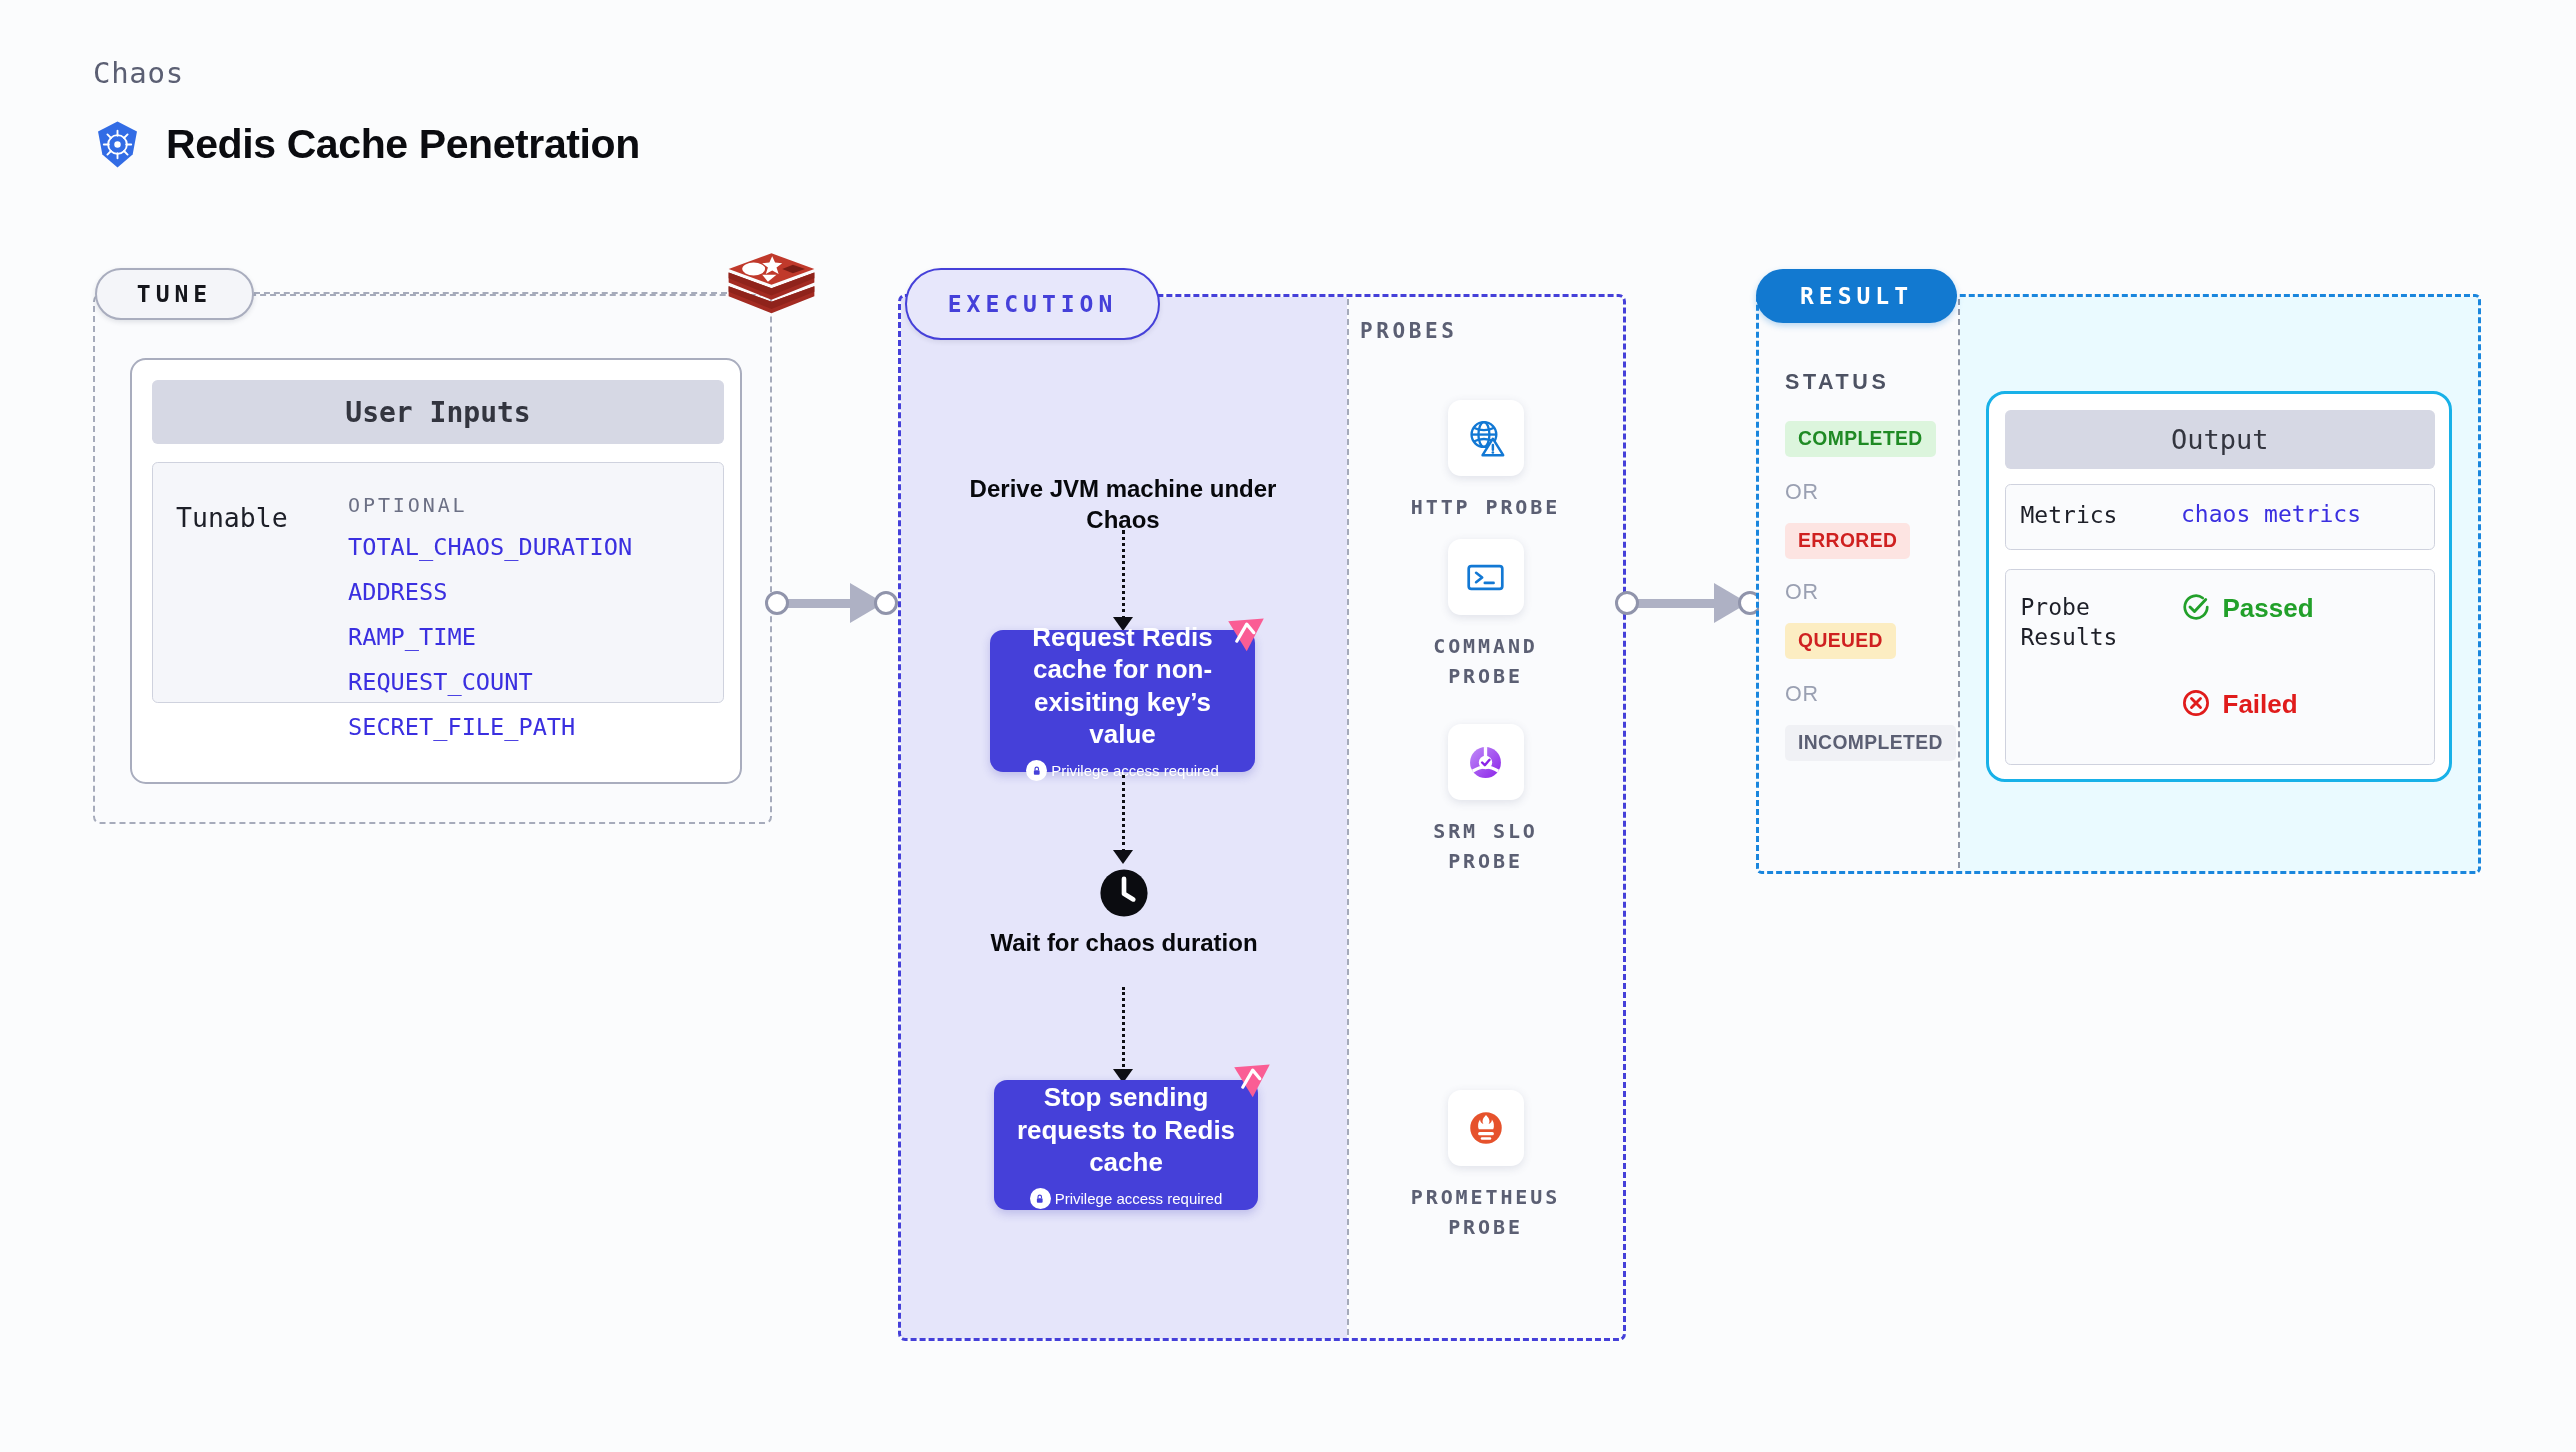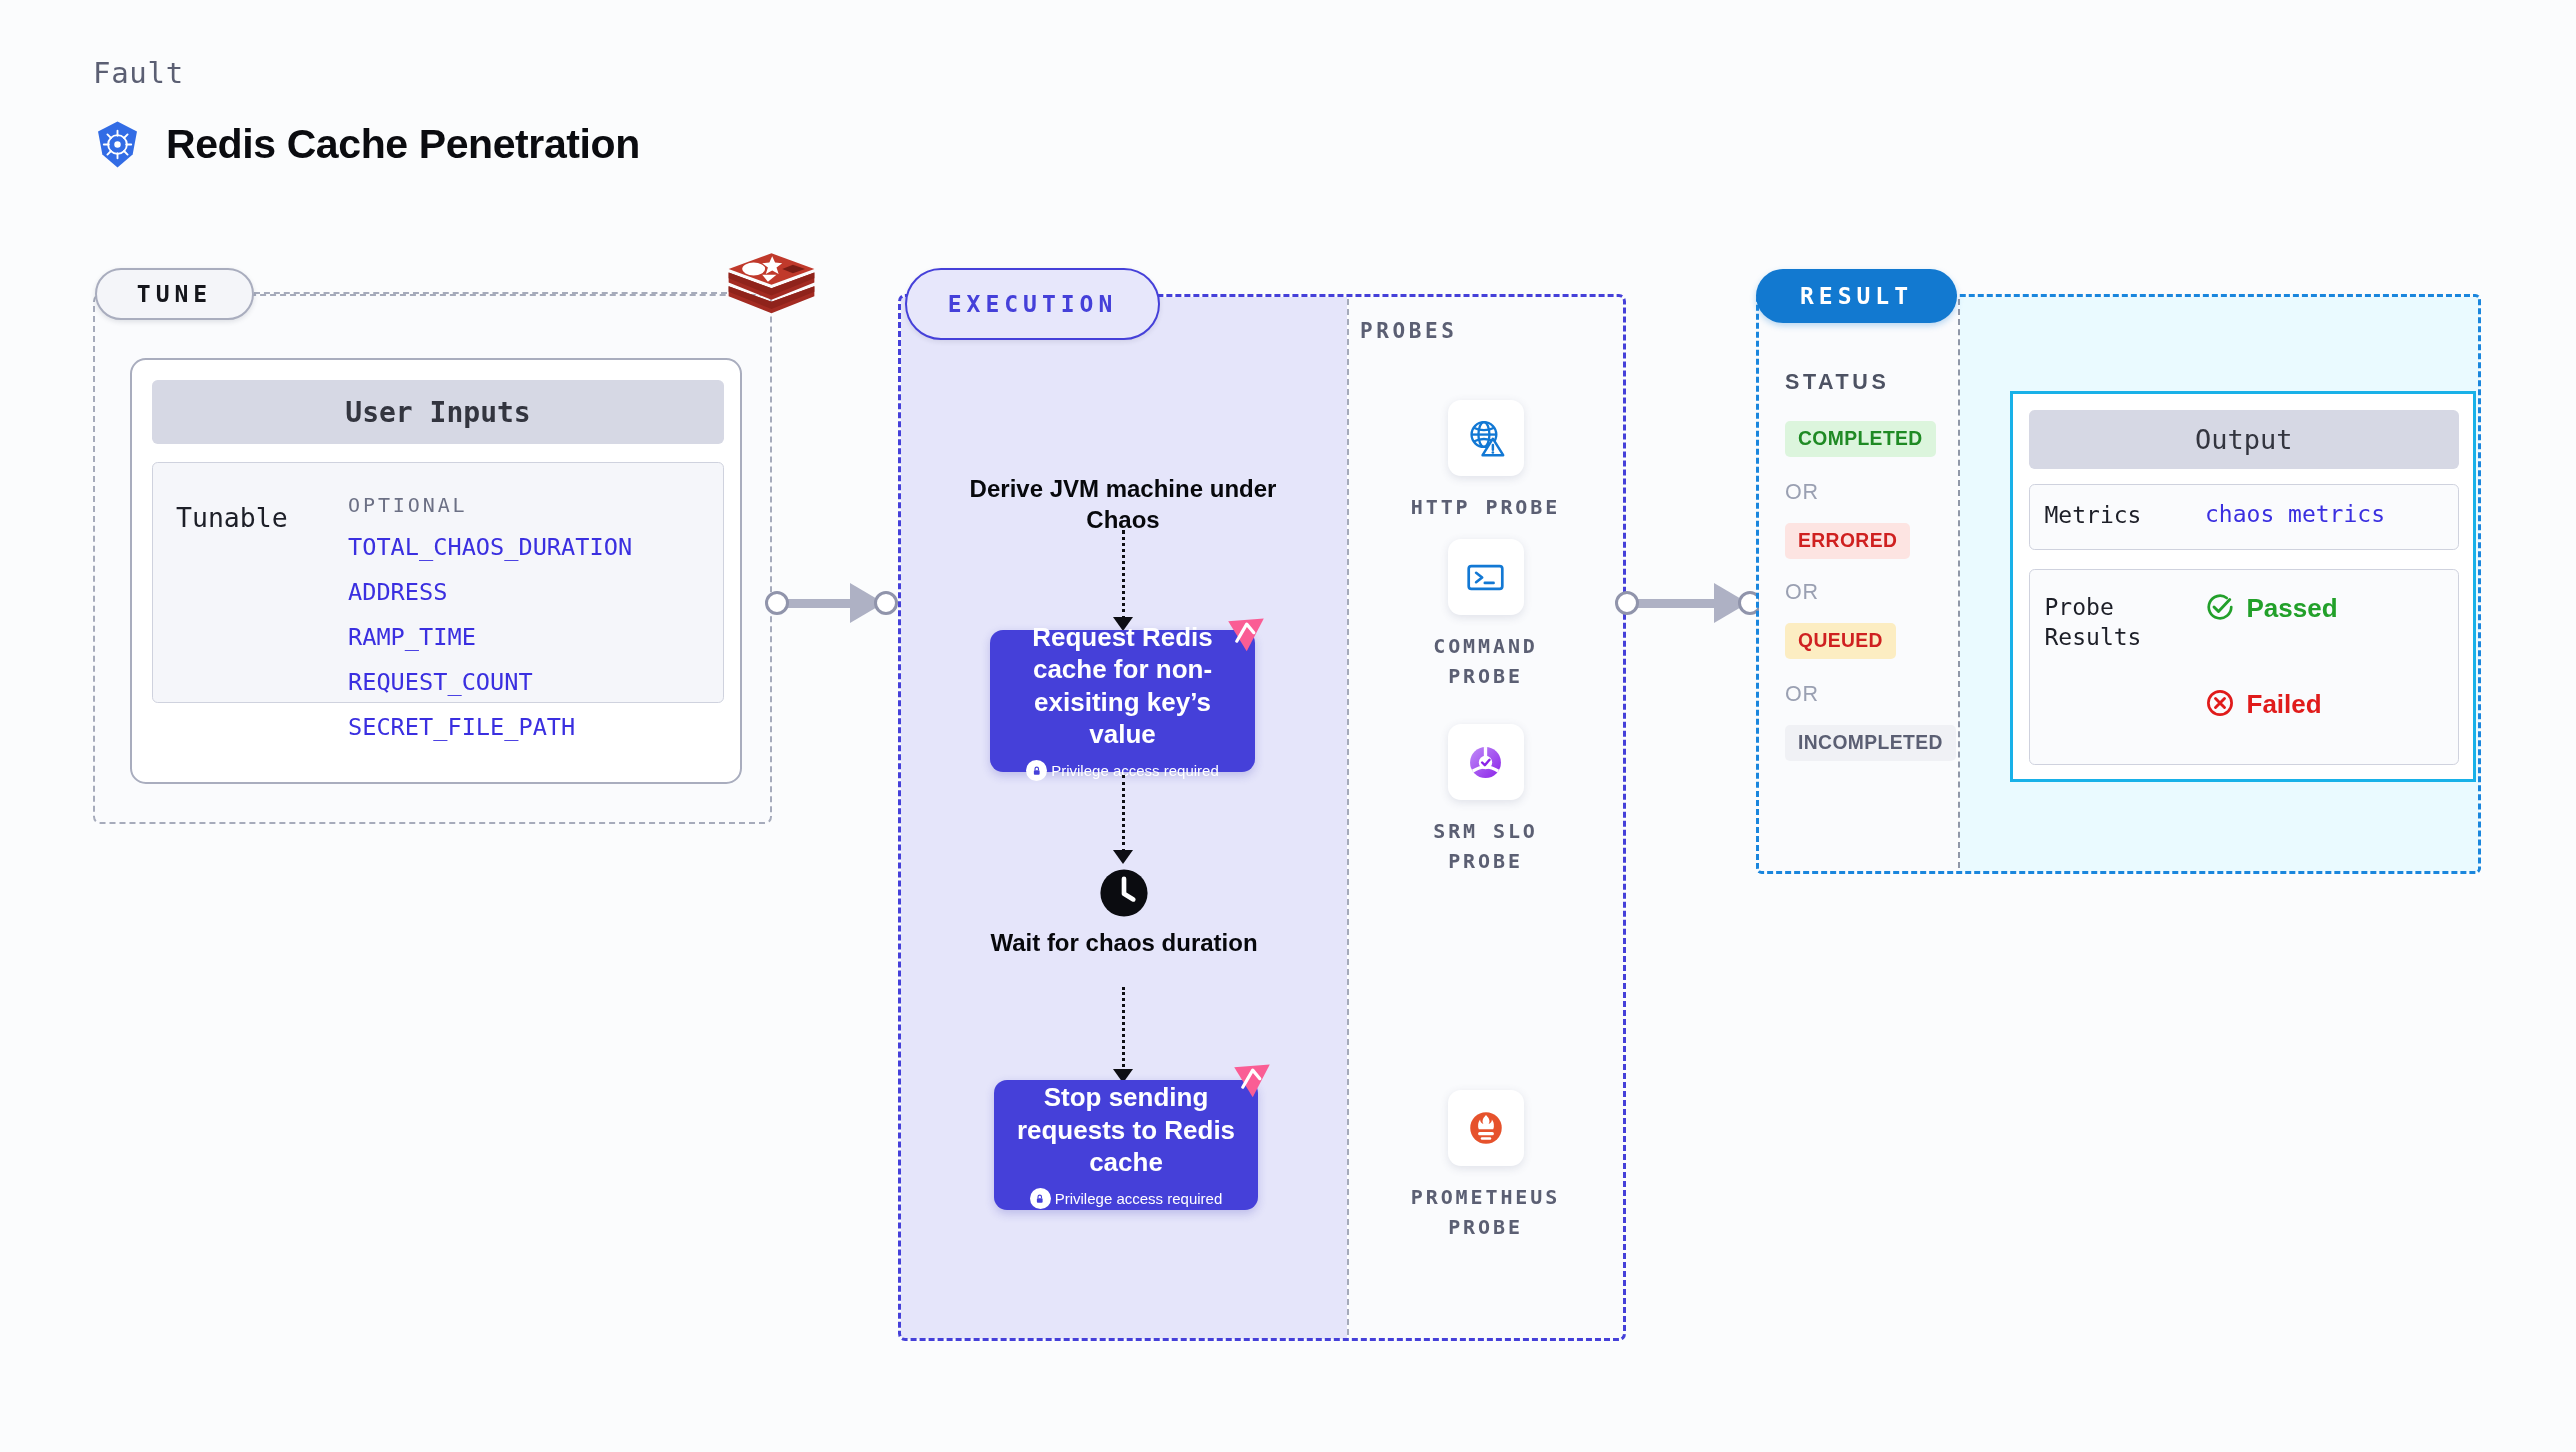--- a/index.html
+++ b/index.html
@@ -187,21 +187,21 @@
     border-radius: 5px; padding: 7.2px 13px;
     font-size: 19.3px; font-weight: 700; letter-spacing: 0.4px;
   }
   .or-txt {
     position: absolute; font-size: 21.5px; color: #9aa0b2; letter-spacing: 0.7px;
   }
 
   
   .out-card {
     position: absolute; left: 1986px; top: 391px; width: 466px; height: 391px;
-    background: #ffffff; border: 3.6px solid #18b1e8; border-radius: 0; margin-left: 24px;
+    background: #ffffff; border: 3.6px solid #18b1e8; border-radius: 19px;
   }
   .out-head {
     position: absolute; left: 15.8px; top: 15.8px; width: 430px; height: 59px;
     background: #d6d8e4; border-radius: 5.7px;
     display: flex; align-items: center; justify-content: center;
     font-family: "DejaVu Sans Mono", monospace; font-size: 27px; color: #33353f;
   }
   .out-row {
     position: absolute; left: 15.8px; background: #fafbfd;
     border: 1.4px solid #cfd2de; border-radius: 5.7px;
@@ -228,21 +228,21 @@
     margin-top: 15.8px; font-family: "DejaVu Sans Mono", monospace;
     font-size: 20px; font-weight: 700; color: #5b5f73; letter-spacing: 2.9px;
     text-align: center; line-height: 1.5; white-space: pre-line;
   }
 </style>
 </head>
 <body>
 
 <div class="canvas">
 
-  <div class="hdr-kicker">Fault</div>
+  <div class="hdr-kicker">Chaos</div>
   <div class="hdr-row">
     <span class="k8s-badge">
       <svg viewBox="0 0 68 68" width="49" height="49">
         <polygon points="34,2 61,16 55,48 34,66 13,48 7,16" fill="#326ce5"></polygon>
         <g stroke="#ffffff" stroke-width="2.6" fill="none" stroke-linecap="round">
           <circle cx="34" cy="34" r="13"></circle>
           <circle cx="34" cy="34" r="3.2" fill="#ffffff"></circle>
           <line x1="34" y1="15" x2="34" y2="22"></line>
           <line x1="34" y1="46" x2="34" y2="53"></line>
           <line x1="15" y1="34" x2="22" y2="34"></line>

